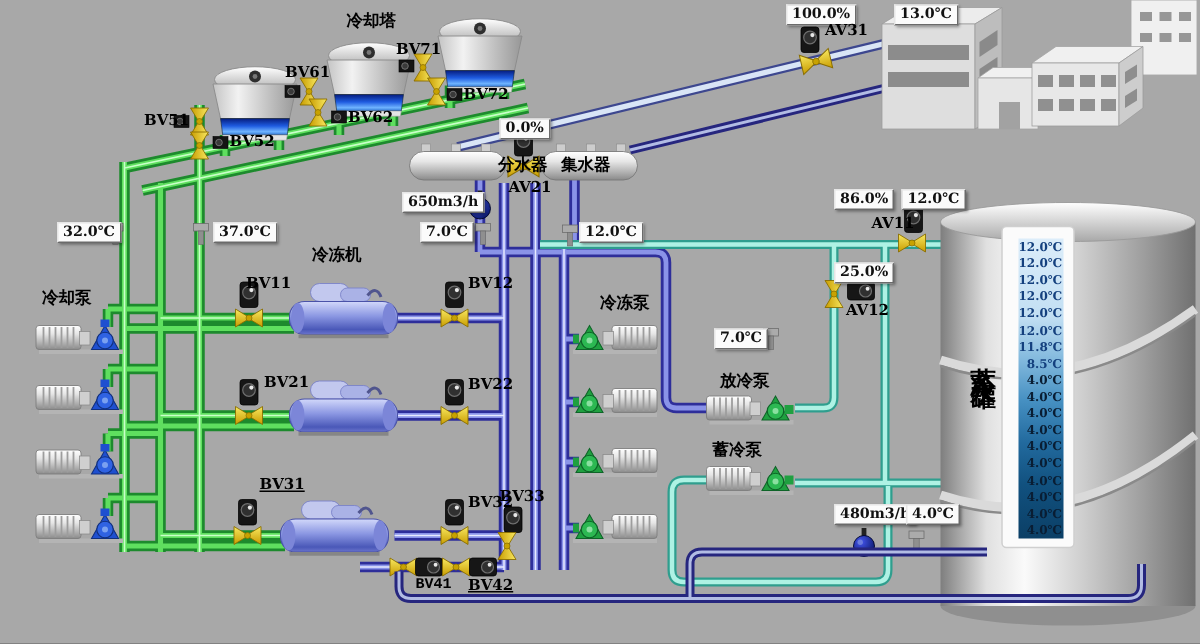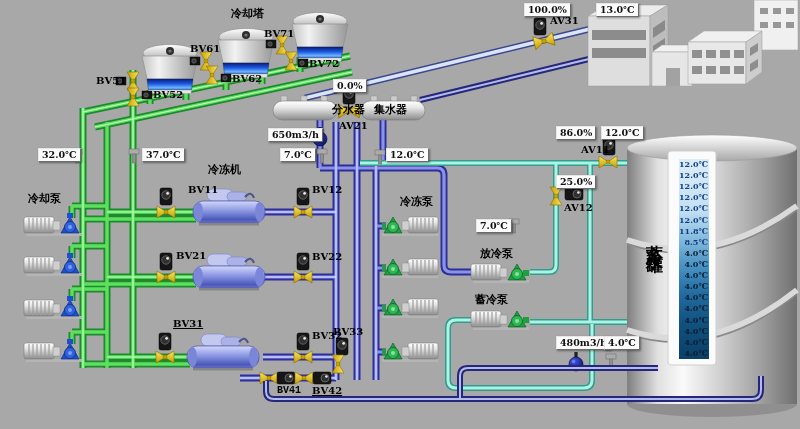--- a/index.html
+++ b/index.html
@@ -495,21 +495,21 @@
 <div class="txt" style="left:339px;top:120px;">AV21</div>
 <div class="box" style="left:268px;top:128px;">650m3/h</div>
 <div class="box" style="left:280px;top:148px;">7.0℃</div>
 <div class="box" style="left:386px;top:148px;">12.0℃</div>
 
 <div class="box" style="left:38px;top:148px;text-align:right;">32.0℃</div>
 <div class="box" style="left:142px;top:148px;">37.0℃</div>
 <div class="txt cn" style="left:28px;top:193px;">冷却泵</div>
 
 <div class="txt cn" style="left:208px;top:164px;">冷冻机</div>
-<div class="txt" style="left:188px;top:184px;">BV11</div>
+<div class="txt" style="left:164px;top:184px;">BV11</div>
 <div class="txt" style="left:312px;top:184px;">BV12</div>
 <div class="txt" style="left:176px;top:250px;">BV21</div>
 <div class="txt" style="left:312px;top:251px;">BV22</div>
 <div class="txt" style="left:173px;top:318px;text-decoration:underline;">BV31</div>
 <div class="txt" style="left:312px;top:330px;">BV32</div>
 <div class="txt" style="left:333px;top:326px;">BV33</div>
 <div class="txt" style="left:277px;top:385px;font-family:Liberation Mono, monospace;">BV41</div>
 <div class="txt" style="left:312px;top:385px;text-decoration:underline;">BV42</div>
 
 <div class="txt cn" style="left:400px;top:196px;">冷冻泵</div>

